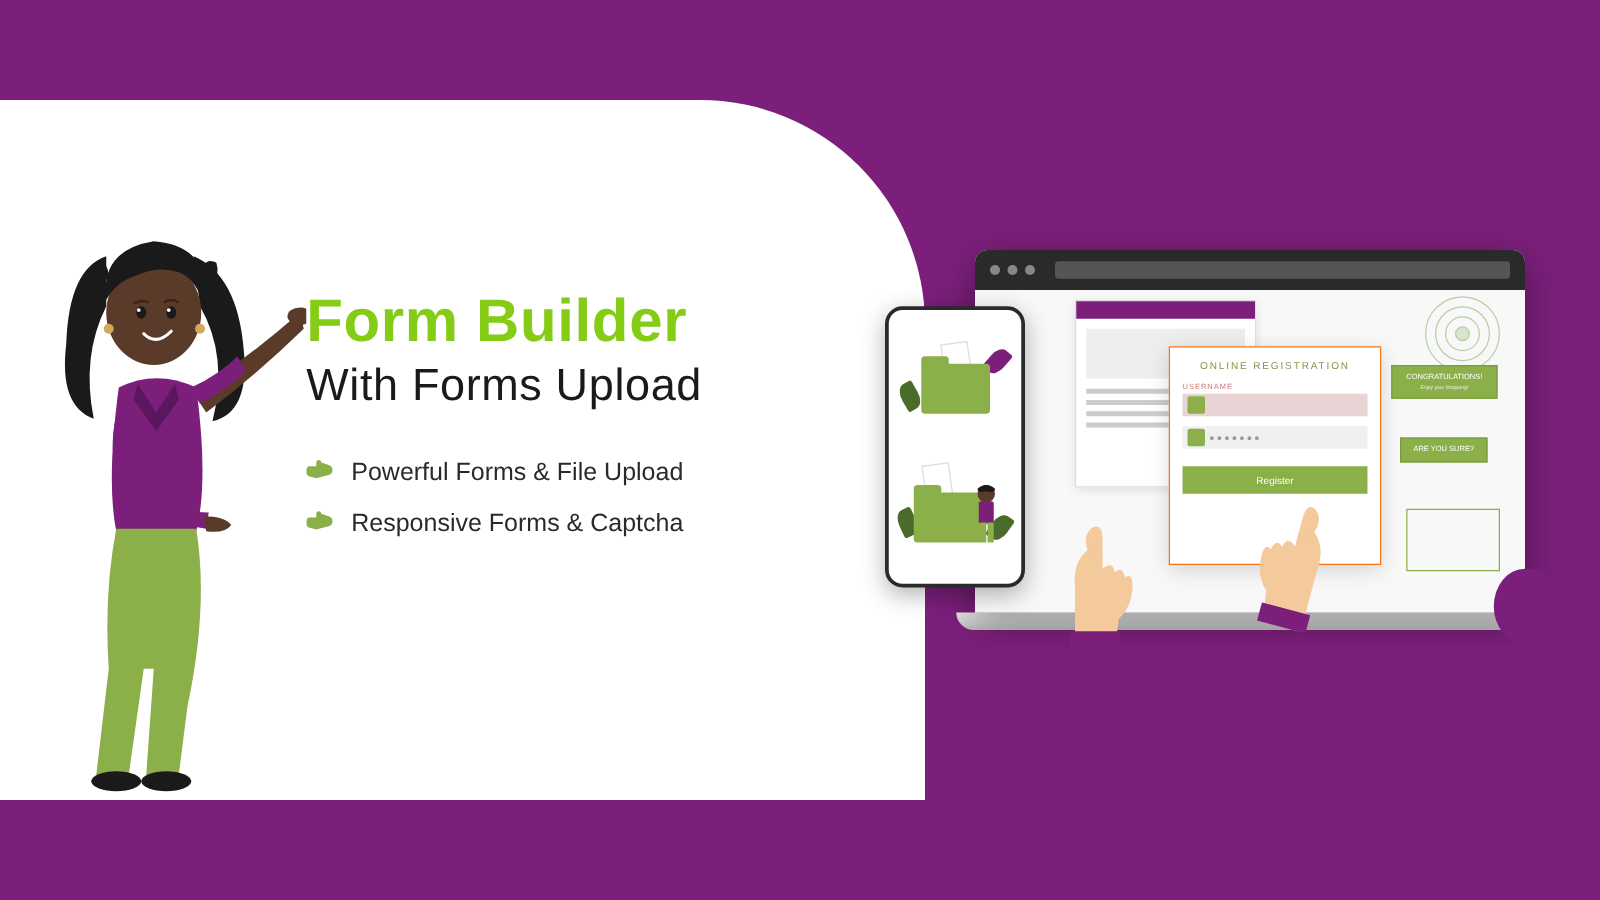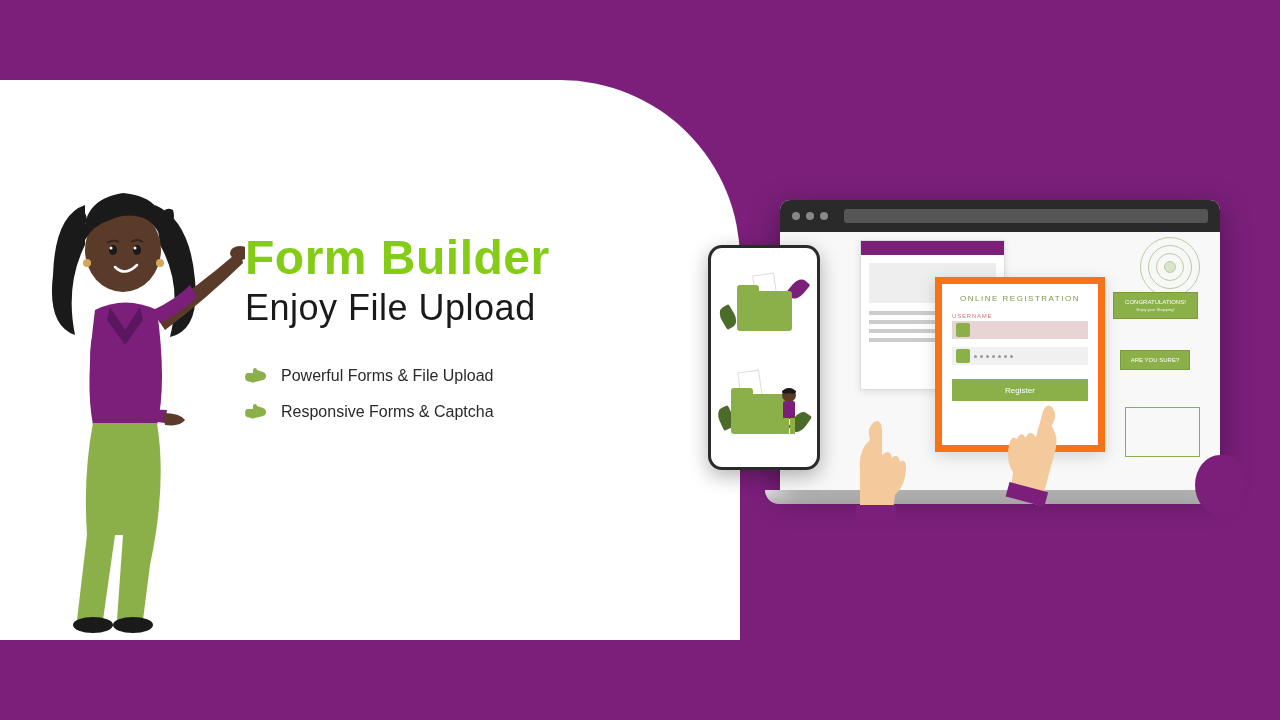--- a/index.html
+++ b/index.html
@@ -38,21 +38,21 @@
       margin-top: 2px;
       letter-spacing: 0.5px;
     }
     .features {
       margin-top: 38px;
     }
     .feature {
       display: flex;
       align-items: flex-start;
       margin-bottom: 18px;
-      font-size: 16px;
+      font-size: 20px;
       color: #2a2a2a;
       font-weight: 500;
     }
     .hand-icon {
       width: 22px;
       height: 18px;
       margin-right: 14px;
       position: relative;
     }
     .hand-icon svg { display: block; }
@@ -119,21 +119,21 @@
     .mini-block { margin: 8px; height: 40px; background: #eee; }
     .mini-lines { margin: 8px; }
     .mini-line { height: 4px; background: #ccc; margin-bottom: 5px; }
     .form-card {
       position: absolute;
       left: 155px;
       top: 45px;
       width: 170px;
       height: 175px;
       background: white;
-      border: 7px solid #f97316;
+      border: 1px solid #f97316;
       box-shadow: 0 4px 16px rgba(0,0,0,0.15);
       padding: 10px;
     }
     .form-title {
       text-align: center;
       font-size: 8px;
       color: #7b9b4a;
       letter-spacing: 1.5px;
       margin-bottom: 10px;
     }
@@ -284,21 +284,21 @@
 
     <circle cx="62" cy="98" r="4" fill="#d4a85a"></circle>
     <circle cx="135" cy="98" r="4" fill="#d4a85a"></circle>
 
     <path d="M 128 145 Q 150 135 165 120 L 172 132 Q 155 148 135 158 Z" fill="#7b1f7b"></path>
   </svg>
 </div>
 
 <div class="content">
   <div class="title-green">Form Builder</div>
-  <div class="title-sub">Enjoy File Upload</div>
+  <div class="title-sub">With Forms Upload</div>
   <div class="features">
     <div class="feature">
       <span class="hand-icon">
         <svg viewBox="0 0 22 18" width="22" height="18">
             <path d="M2 6 L8 6 L8 3 Q8 1 10 1 Q12 1 12 3 L18 5 Q21 6 21 9 Q21 12 18 13 L10 15 Q8 16 6 15 L2 14 Q0 13 0 10 Q0 7 2 6 Z" fill="#8bb04a"></path>
           </svg>
       </span>
       <span>Powerful Forms &amp; File Upload</span>
     </div>
     <div class="feature">

